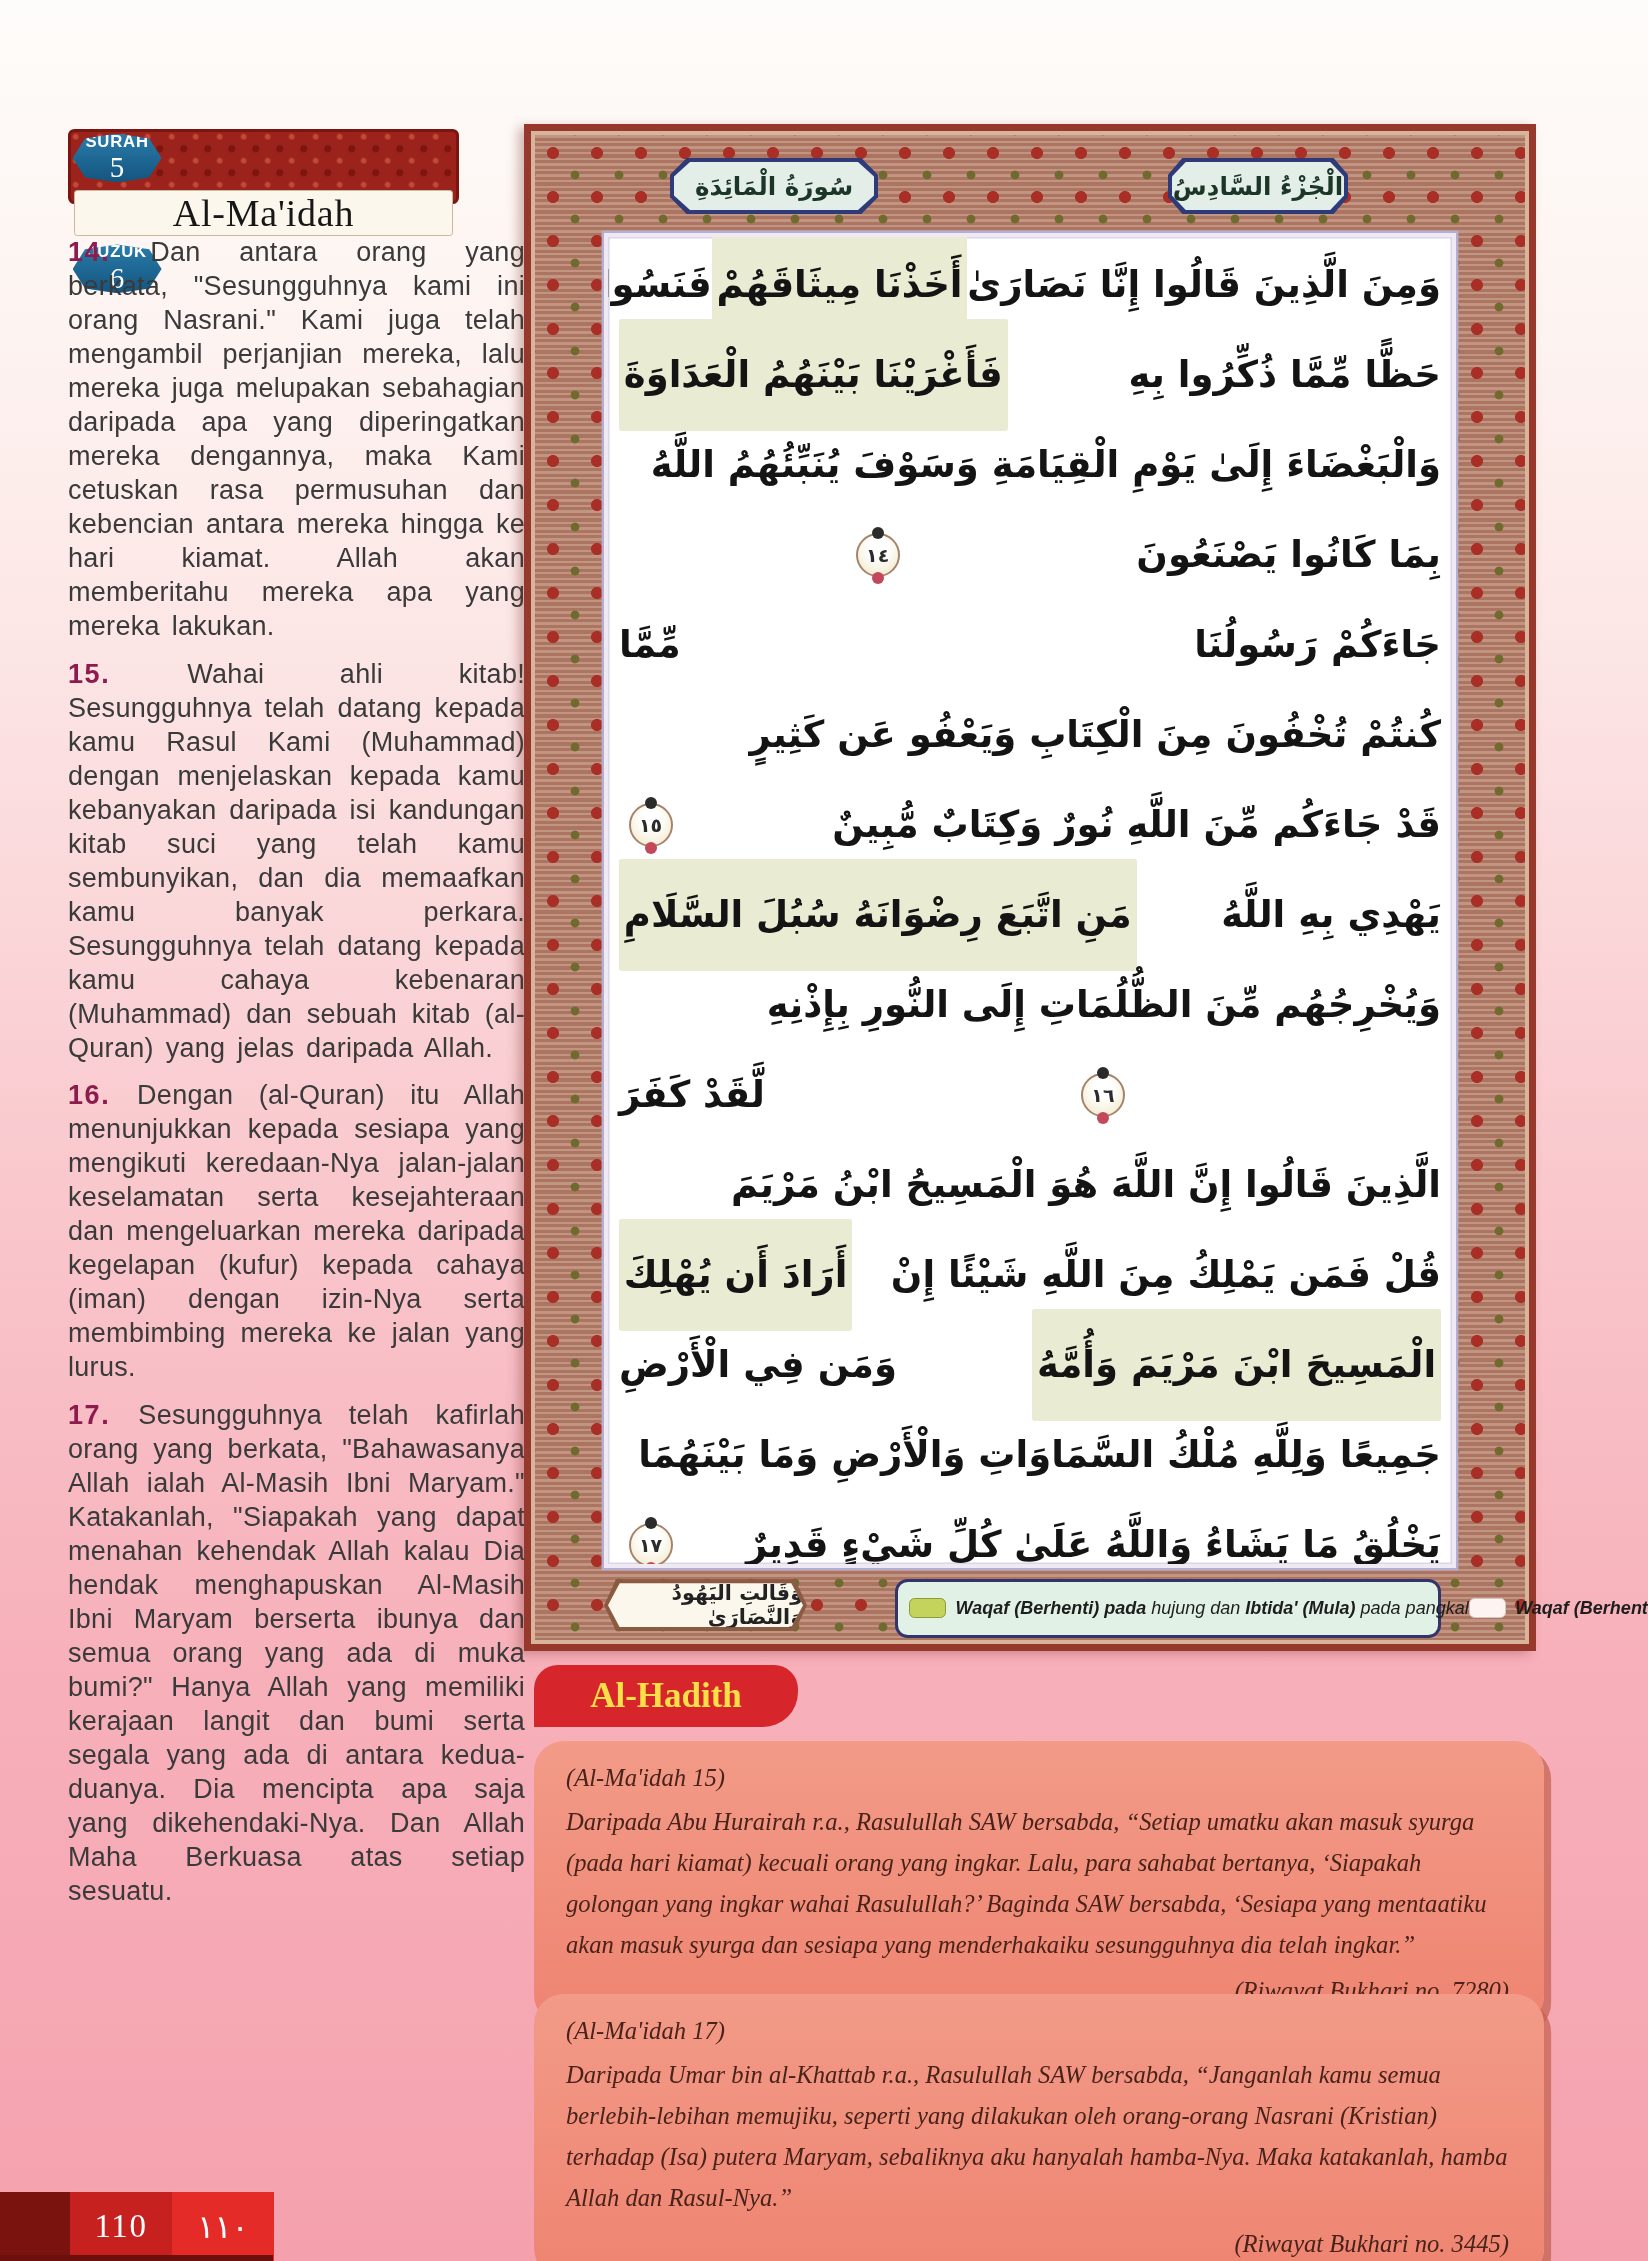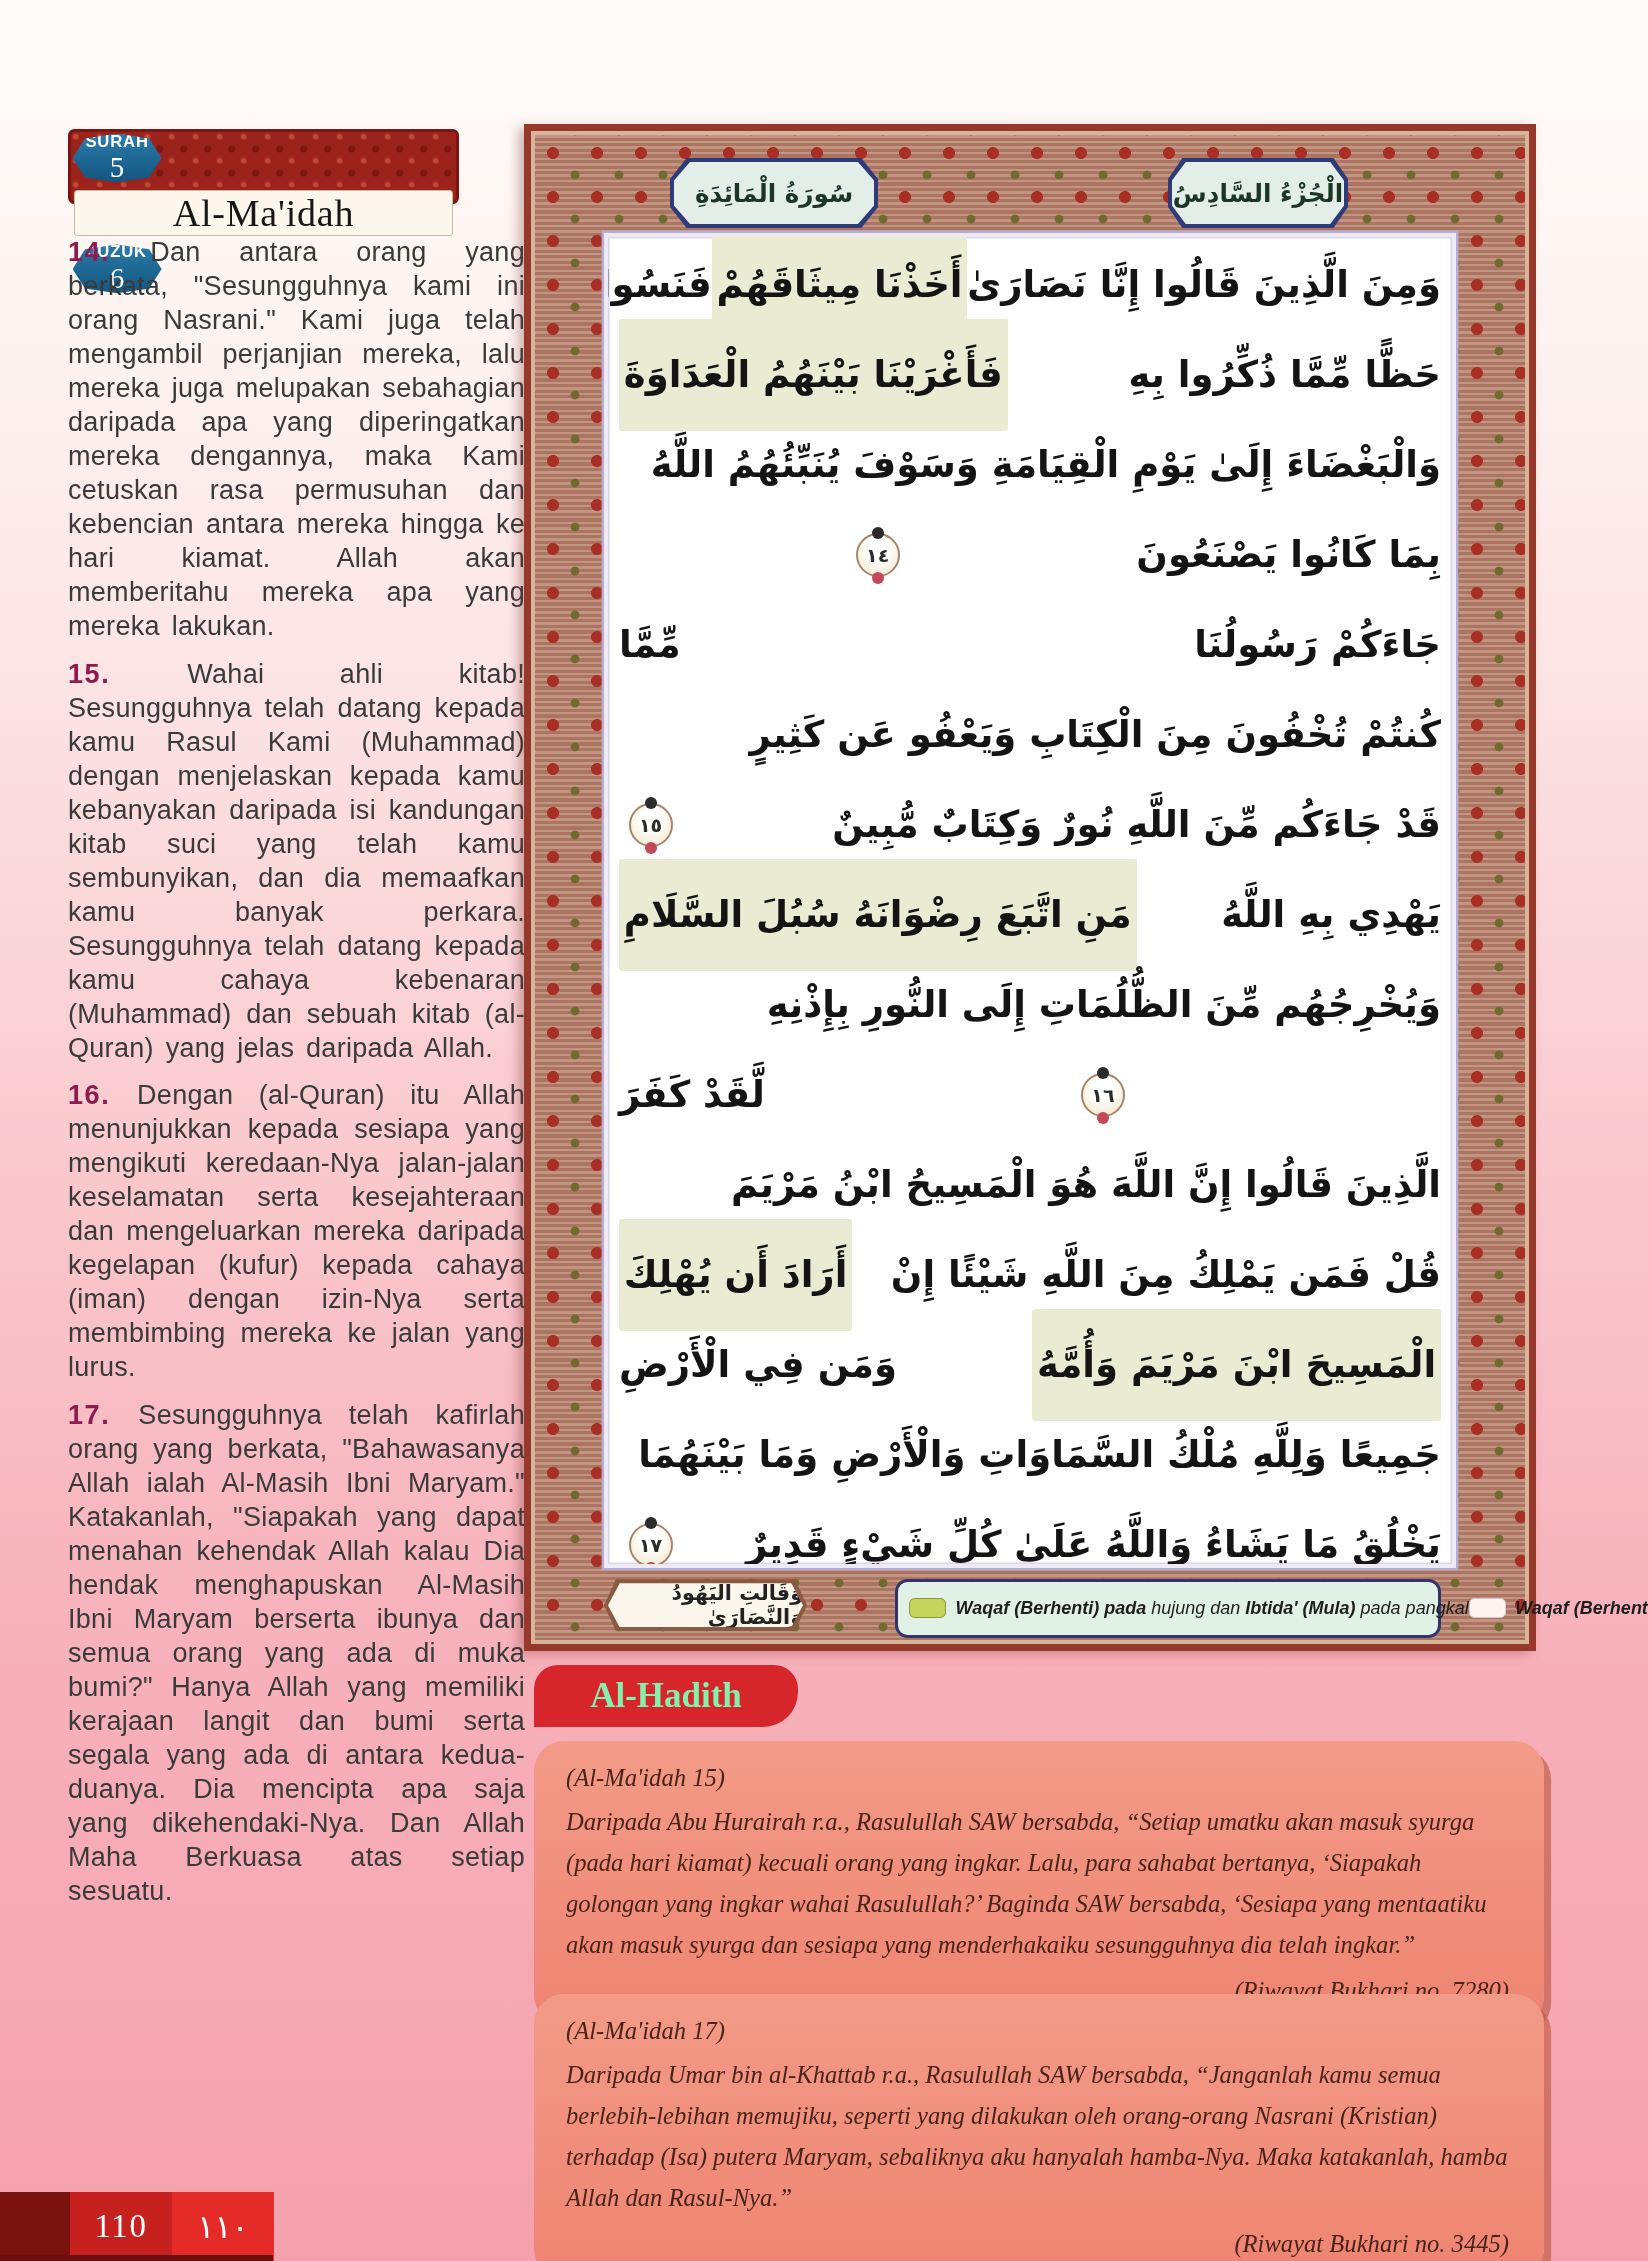--- a/index.html
+++ b/index.html
@@ -77,21 +77,21 @@
     background:radial-gradient(circle at 50% 35%,#ffffff 0 30%,#f5eed8 75%);
     font-size:19px;line-height:40px;text-align:center;position:relative;margin:0 9.5px;
     font-weight:bold;color:#2c2c2c;
   }
   .medallion::before{content:"";position:absolute;top:-8.7px;left:50%;transform:translateX(-50%);
     width:12px;height:12px;border-radius:50%;background:#2b2b2b;}
   .medallion::after{content:"";position:absolute;bottom:-8.7px;left:50%;transform:translateX(-50%);
     width:12px;height:12px;border-radius:50%;background:#c2485a;}
 
   .cart-outer{
-    position:absolute;top:27px;height:70px;
+    position:absolute;top:27px;height:56px;
     clip-path:polygon(8% 0,92% 0,100% 30%,100% 70%,92% 100%,8% 100%,0 70%,0 30%);
     background:#2f3b78;padding:0;
   }
   .cart-outer.left{left:139px;width:208px;}
   .cart-outer.right{left:637px;width:180px;}
   .cart-inner{
     position:absolute;inset:4px;
     clip-path:polygon(8% 0,92% 0,100% 30%,100% 70%,92% 100%,8% 100%,0 70%,0 30%);
     background:#e4eee8;display:flex;align-items:center;justify-content:center;
     direction:rtl;font-family:"DejaVu Sans",sans-serif;font-weight:bold;
@@ -115,21 +115,21 @@
   .swatch{flex:0 0 auto;width:37px;height:20px;border-radius:5.6px;box-sizing:border-box;}
   .swatch.green{background:#c3d35c;border:1.6px solid #8d9b33;}
   .swatch.pink{background:#fdf3f1;border:1.6px solid #d9c6c4;}
   .legend-row b{font-weight:bold;}
 
   
   .badge{
     position:absolute;left:534px;top:1665px;width:264px;height:62px;
     background:#d6252b;border-radius:24px 24px 35px 0;
     display:flex;align-items:center;justify-content:center;
-    color:#86efac;font-family:"Liberation Serif",serif;font-weight:bold;font-size:35px;
+    color:#fde047;font-family:"Liberation Serif",serif;font-weight:bold;font-size:35px;
   }
   .hbox{
     position:absolute;left:534px;width:1010px;box-sizing:border-box;
     background:linear-gradient(180deg,#f29b88,#ee8471);
     border-radius:30px;box-shadow:7.1px 8px 0 rgba(197,99,80,.75);
     padding:16px 35px 14.3px 32px;
     color:#49221a;font-family:"Liberation Serif",serif;font-style:italic;
     font-size:24.6px;line-height:41px;
   }
   .hbox .ref{margin:0 0 3.2px 0;}

